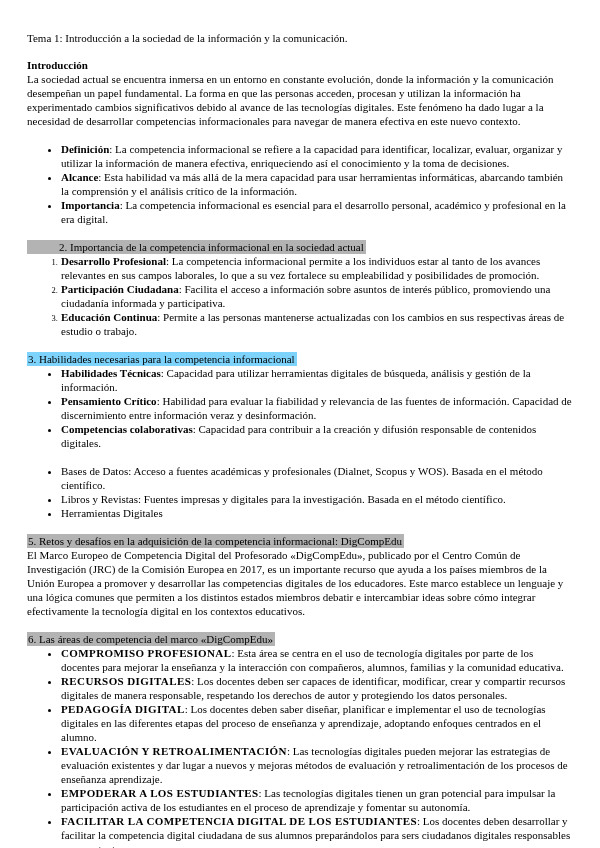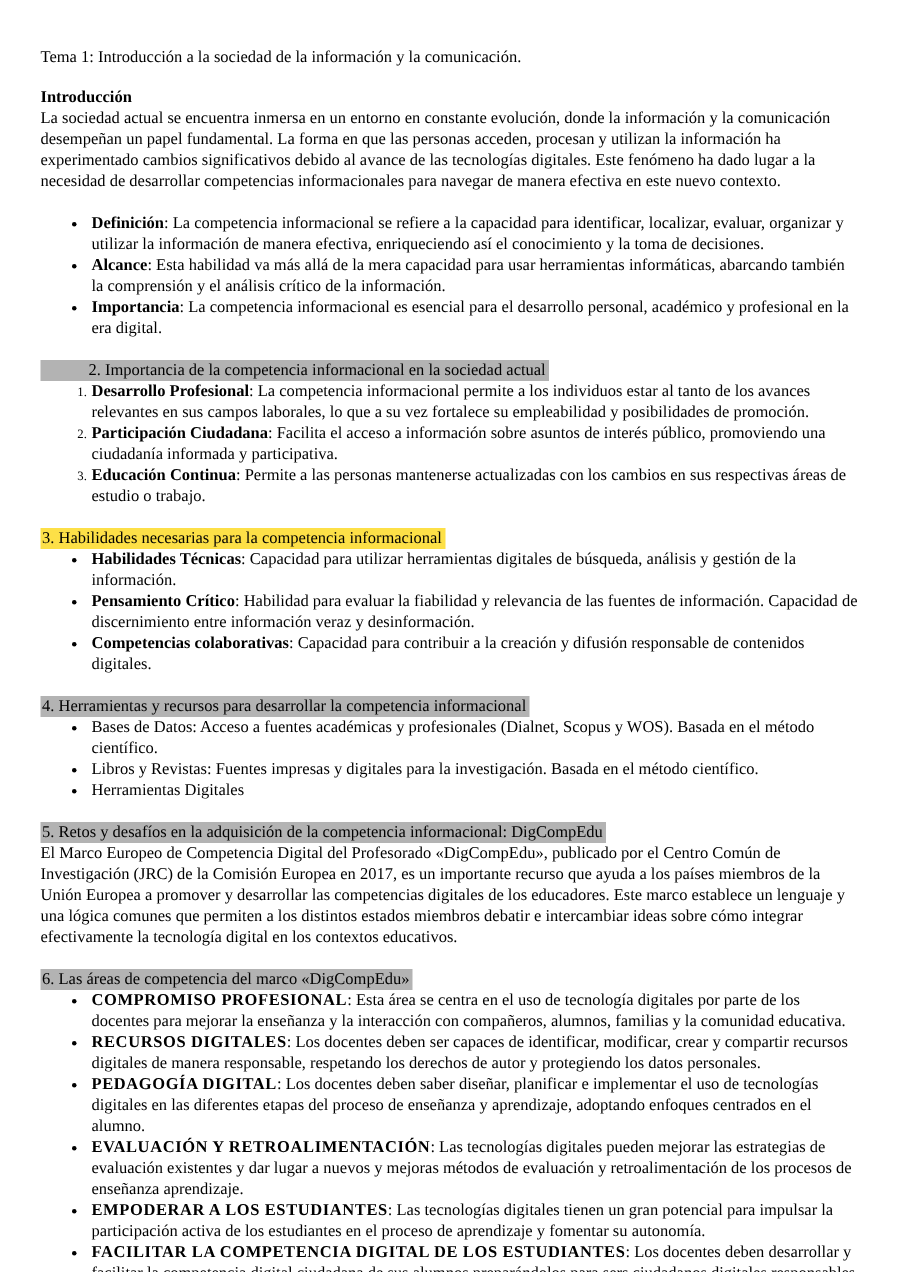--- a/index.html
+++ b/index.html
@@ -57,29 +57,28 @@
       </div>
       <div class="section">
         <p class="section-heading-line"><span class="section-heading" style="background: rgb(179, 179, 179); padding-left: 32px;">2. Importancia de la competencia informacional en la sociedad actual</span></p>
         <ol class="items">
           <li class="item"><span class="item-lead">Desarrollo Profesional</span><span>: La competencia informacional permite a los individuos estar al tanto de los avances relevantes en sus campos laborales, lo que a su vez fortalece su empleabilidad y posibilidades de promoción.</span></li>
           <li class="item"><span class="item-lead">Participación Ciudadana</span><span>: Facilita el acceso a información sobre asuntos de interés público, promoviendo una ciudadanía informada y participativa.</span></li>
           <li class="item"><span class="item-lead">Educación Continua</span><span>: Permite a las personas mantenerse actualizadas con los cambios en sus respectivas áreas de estudio o trabajo.</span></li>
         </ol>
       </div>
       <div class="section">
-        <p class="section-heading-line"><span class="section-heading" style="background: #fde047;">3. Habilidades necesarias para la competencia informacional</span></p>
+        <p class="section-heading-line"><span class="section-heading" style="background: #7dd3fc;">3. Habilidades necesarias para la competencia informacional</span></p>
         <ul class="items">
           <li class="item"><span class="item-lead">Habilidades Técnicas</span><span>: Capacidad para utilizar herramientas digitales de búsqueda, análisis y gestión de la información.</span></li>
           <li class="item"><span class="item-lead">Pensamiento Crítico</span><span>: Habilidad para evaluar la fiabilidad y relevancia de las fuentes de información. Capacidad de discernimiento entre información veraz y desinformación.</span></li>
           <li class="item"><span class="item-lead">Competencias colaborativas</span><span>: Capacidad para contribuir a la creación y difusión responsable de contenidos digitales.</span></li>
         </ul>
       </div>
       <div class="section">
-        <p class="section-heading-line"><span class="section-heading" style="background: rgb(179, 179, 179);">4. Herramientas y recursos para desarrollar la competencia informacional</span></p>
         <ul class="items">
           <li class="item"><span>Bases de Datos: Acceso a fuentes académicas y profesionales (Dialnet, Scopus y WOS). Basada en el método científico.</span></li>
           <li class="item"><span>Libros y Revistas: Fuentes impresas y digitales para la investigación. Basada en el método científico.</span></li>
           <li class="item"><span>Herramientas Digitales</span></li>
         </ul>
       </div>
       <div class="section">
         <p class="section-heading-line"><span class="section-heading" style="background: rgb(179, 179, 179);">5. Retos y desafíos en la adquisición de la competencia informacional: DigCompEdu</span></p>
         <p class="paragraph">El Marco Europeo de Competencia Digital del Profesorado «DigCompEdu», publicado por el Centro Común de Investigación (JRC) de la Comisión Europea en 2017, es un importante recurso que ayuda a los países miembros de la Unión Europea a promover y desarrollar las competencias digitales de los educadores. Este marco establece un lenguaje y una lógica comunes que permiten a los distintos estados miembros debatir e intercambiar ideas sobre cómo integrar efectivamente la tecnología digital en los contextos educativos.</p>
       </div>

